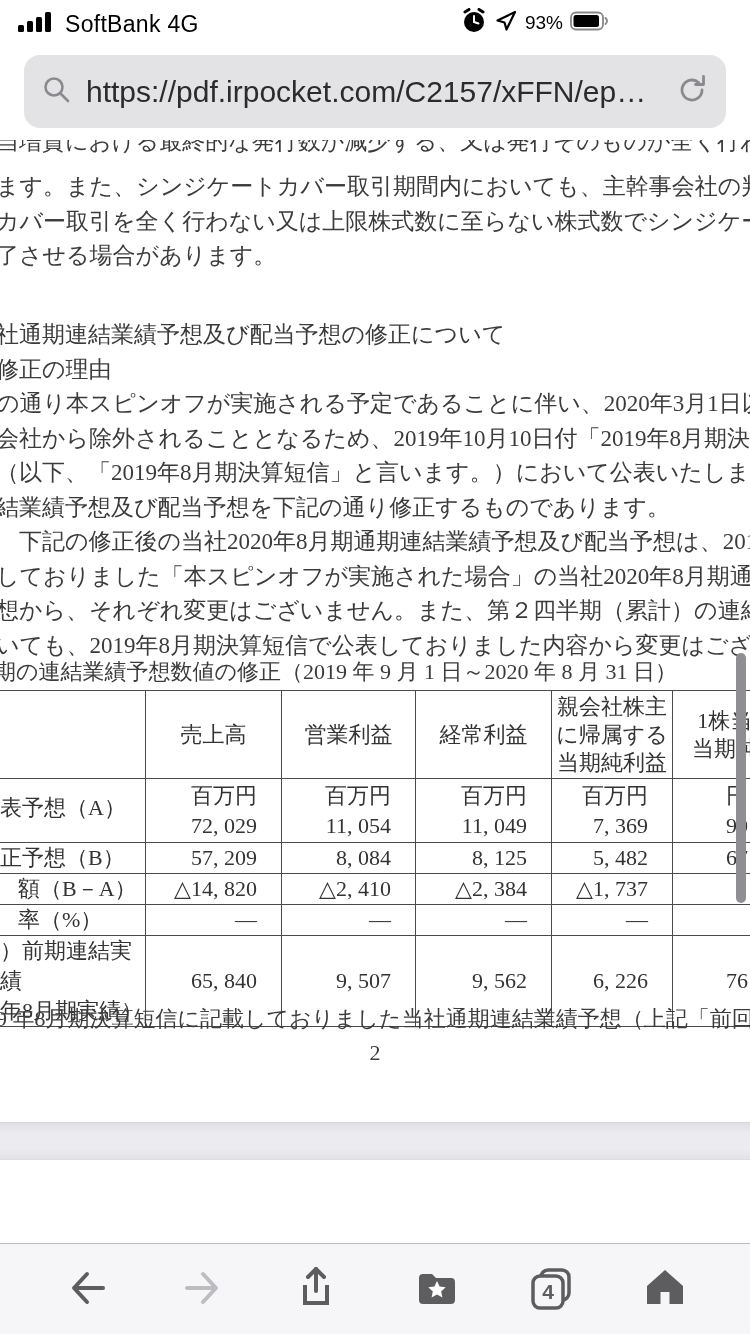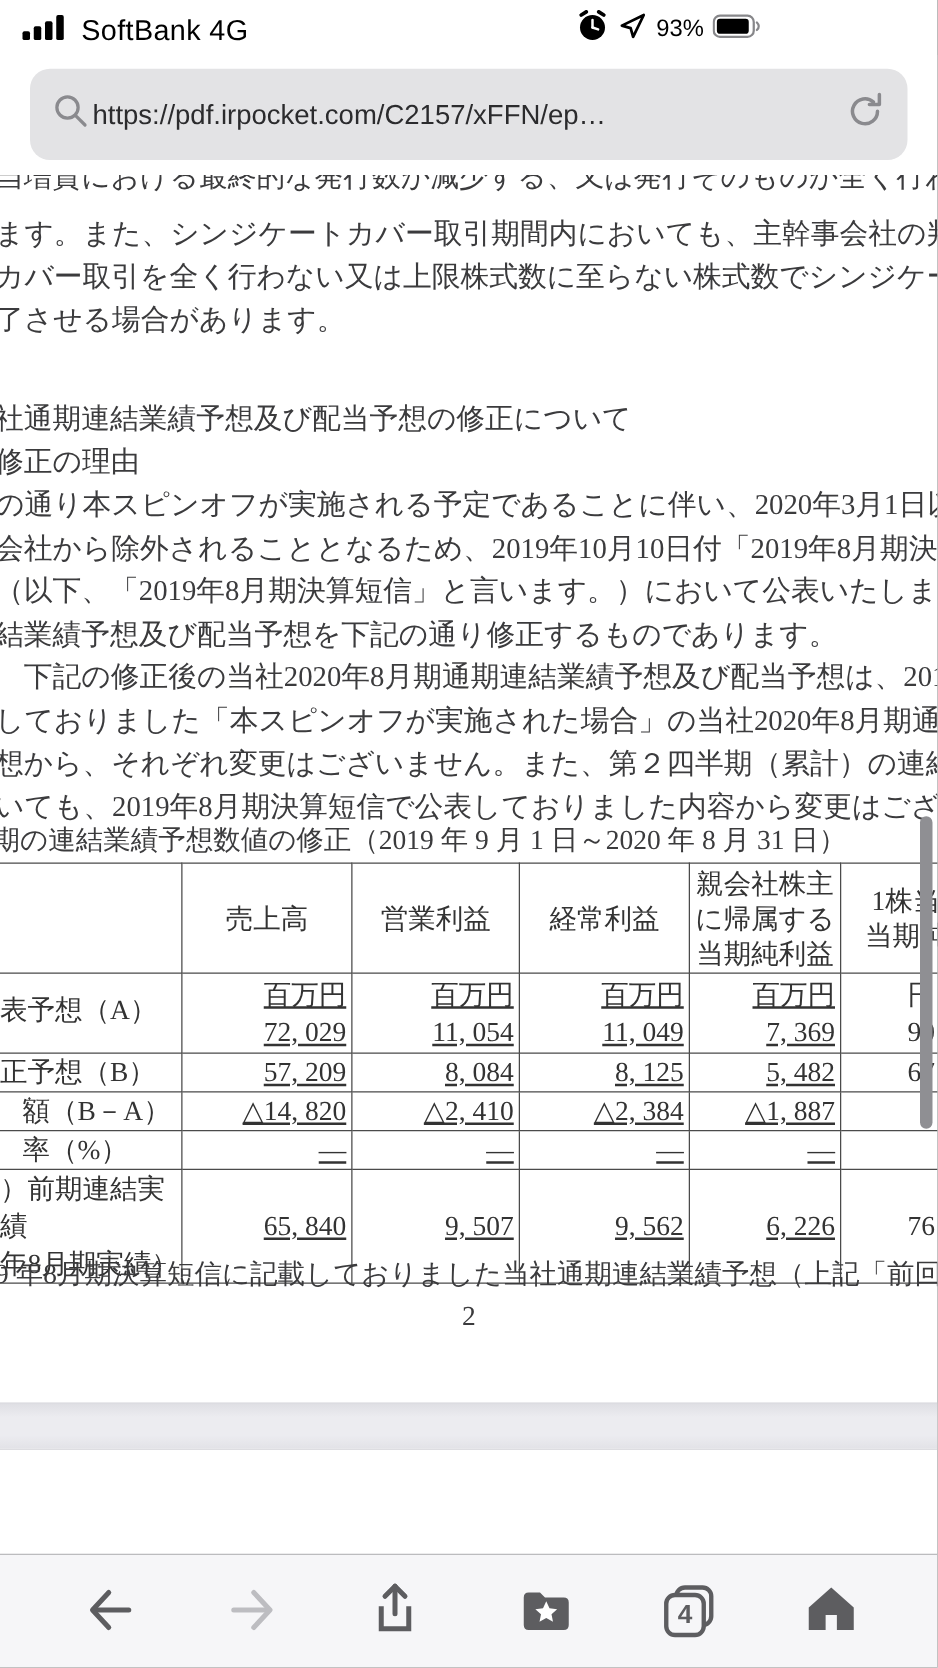--- a/index.html
+++ b/index.html
@@ -19,39 +19,39 @@
   .sb-right { position:absolute; right:8px; top:8px; display:flex; align-items:center; gap:7px; }
   .batt-pct { font-size:19px; font-weight:400; }
   
   .urlbar { position:absolute; top:44px; left:0; width:750px; height:96px; background:#fff; }
   .urlfield {
     position:absolute; left:24px; top:11px; width:702px; height:73px;
     background:#e3e3e5; border-radius:16px;
     display:flex; align-items:center; padding:0 18px;
   }
   .url-text {
-    flex:1; font-size:22px; color:#2b2b2d; margin-left:2px;
+    flex:1; font-size:30px; color:#2b2b2d; margin-left:14px;
     white-space:nowrap; overflow:hidden;
   }
   
   .doc { position:absolute; top:140px; left:0; width:750px; height:1103px; background:#fff;
          font-family:"Liberation Serif", "DejaVu Serif", serif; color:#3b3b3d; }
   .clipline { position:absolute; top:0; left:-4px; height:21px; overflow:hidden; width:790px; }
   .clipline > div { margin-top:-14px; font-size:23px; white-space:nowrap; }
   .p1 { position:absolute; top:30px; left:-4px; width:800px; }
   .p2 { position:absolute; top:178px; left:-4px; width:800px; }
   .docline { font-size:23px; line-height:34.5px; white-space:nowrap; }
   .tcaption { position:absolute; top:517px; left:-6px; font-size:22px; white-space:nowrap; }
   table.fin { position:absolute; top:550px; left:-13px; width:812px;
               border-collapse:collapse; table-layout:fixed;
               font-family:"Liberation Serif", "DejaVu Serif", serif; font-size:22px; color:#333; }
   table.fin td, table.fin th { border:1.5px solid #4a4a4a; font-weight:normal; vertical-align:middle; }
   .th-c { text-align:center; white-space:pre-line; line-height:28px; }
   .t-lab { text-align:left; padding-left:12px; white-space:pre-line; line-height:30px; }
-  .t-num { text-align:right; padding-right:4px;text-decoration:underline; }
+  .t-num { text-align:right; padding-right:24px; }
   .t-cut { text-align:left; padding-left:53px; }
   .t-2l div { line-height:30px; }
   .lab-bottom { vertical-align:bottom; padding-bottom:5px; }
   .footnote { position:absolute; top:864px; left:-4px; font-size:22px; white-space:nowrap;
               font-family:"Liberation Serif", "DejaVu Serif", serif; }
   .pagenum { position:absolute; top:900px; left:0; width:750px; text-align:center; font-size:22px; }
   .pagegap { position:absolute; top:1122px; left:0; width:750px; height:38px;
              background:linear-gradient(#dfdfe4, #ececf0 30%, #ececf0 70%, #e2e2e7);
              border-top:1px solid #d4d4d9; border-bottom:1px solid #dddde1; }
   .scrollbar { position:absolute; top:653px; left:736px; width:10px; height:250px;
@@ -204,21 +204,21 @@
         <td class="t-num">8, 084</td>
         <td class="t-num">8, 125</td>
         <td class="t-num">5, 482</td>
         <td class="t-cut">67</td>
       </tr>
       <tr style="height:31px">
         <td class="t-lab" style="padding-left:30px">額（B－A）</td>
         <td class="t-num">△14, 820</td>
         <td class="t-num">△2, 410</td>
         <td class="t-num">△2, 384</td>
-        <td class="t-num">△1, 887</td>
+        <td class="t-num">△1, 737</td>
         <td class="t-cut"></td>
       </tr>
       <tr style="height:29px">
         <td class="t-lab" style="padding-left:30px">率（%）</td>
         <td class="t-num">―</td>
         <td class="t-num">―</td>
         <td class="t-num">―</td>
         <td class="t-num">―</td>
         <td class="t-cut"></td>
       </tr>

